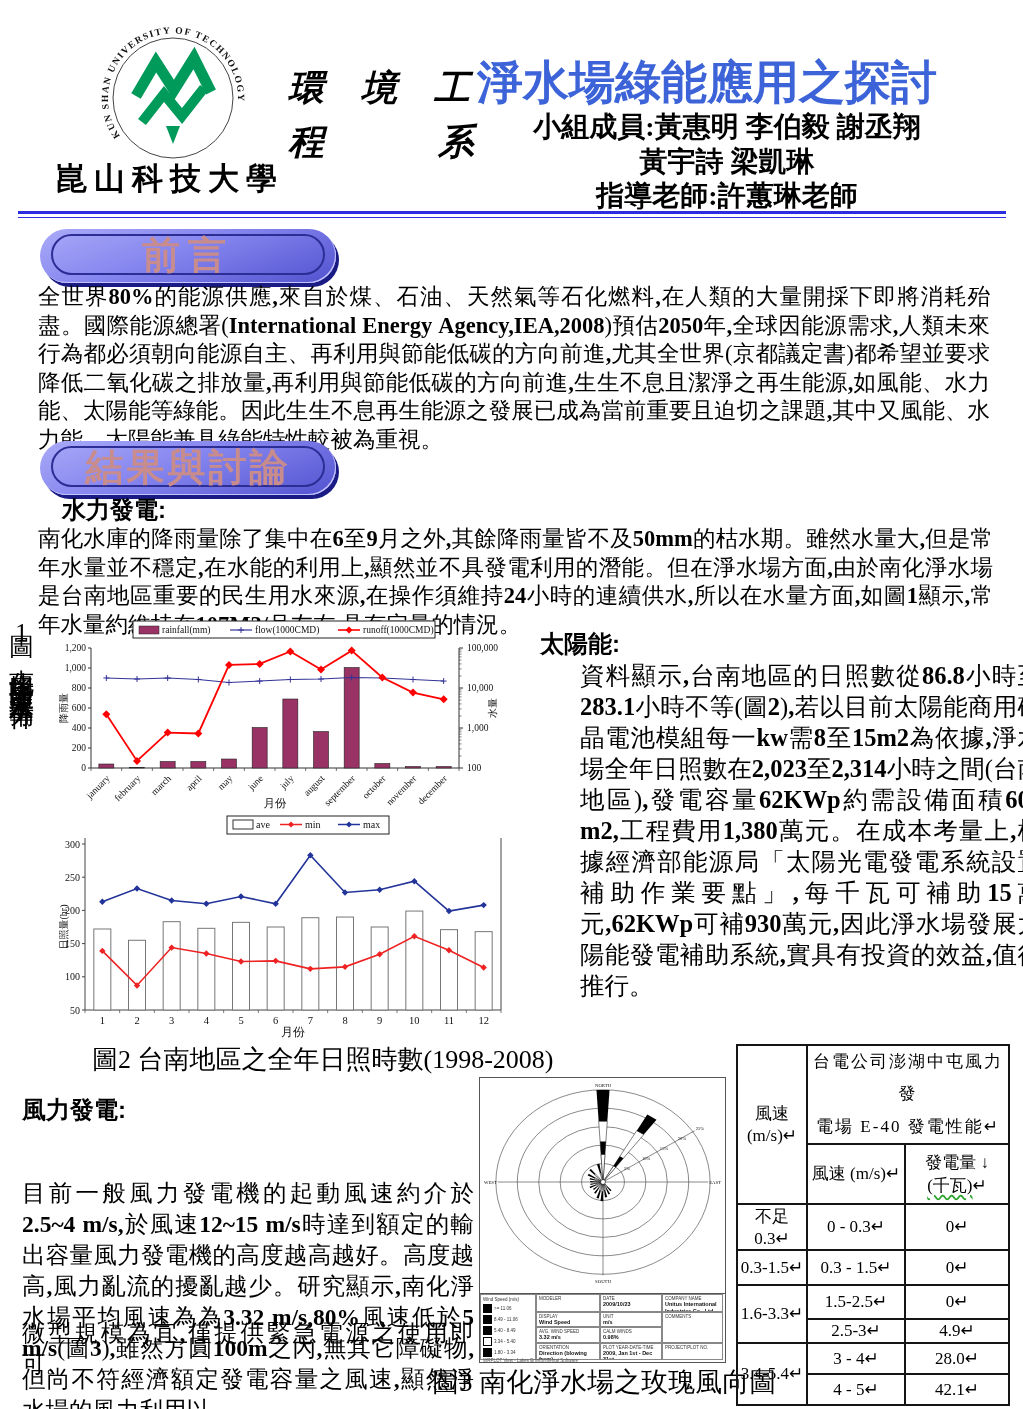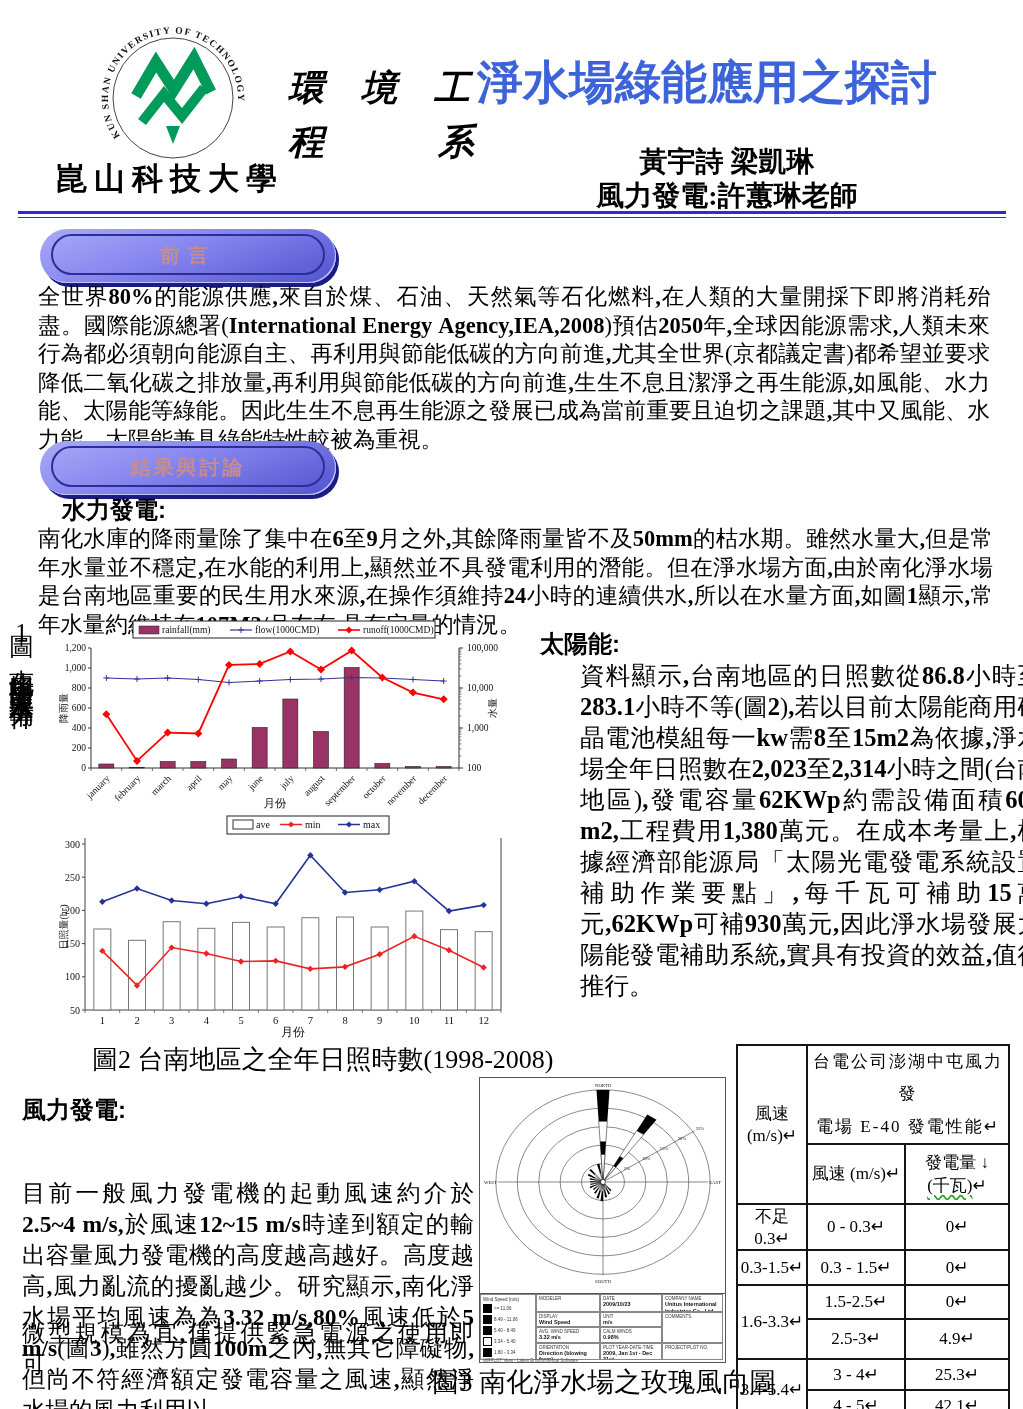--- a/index.html
+++ b/index.html
@@ -11,21 +11,21 @@
   .dept{font-size:36px;font-weight:bold;font-style:italic;white-space:nowrap;letter-spacing:14px;}
   .main-title{font-size:46px;font-weight:bold;text-align:center;white-space:nowrap;}
   .members{font-size:28px;font-weight:bold;text-align:center;white-space:nowrap;}
   .rule{border-top:3px solid #2b2be0;border-bottom:1px solid #2b2be0;height:3px;}
   
   .banner{width:296px;height:54px;border-radius:28px;
           background:linear-gradient(160deg,#aaaaf8 0%,#8585ef 45%,#5252cf 100%);
           box-shadow:3px 4px 0 #1b1b86, -1px -1px 0 #c4c4ff inset;}
   .banner-outline{position:absolute;left:11px;right:11px;top:5px;bottom:8px;
           border:2px solid #2d2d96;border-radius:22px;}
-  .banner-label{position:relative;font-size:20px;font-weight:bold;color:#c98c8c;
+  .banner-label{position:relative;font-size:38px;font-weight:bold;color:#c98c8c;
           text-align:center;line-height:52px;letter-spacing:8px;}
   
   .para{font-size:22.5px;line-height:28.6px;text-align:justify;}
   .para-lg{font-size:24.5px;line-height:31px;text-align:justify;margin-left:40px;}
   .para-md{font-size:23.5px;line-height:31px;text-align:justify;}
   .sec-head{font-family:"Liberation Sans",sans-serif;font-weight:bold;font-size:24px;white-space:nowrap;}
   .vcap{writing-mode:vertical-rl;text-orientation:upright;font-size:25px;letter-spacing:3px;line-height:34px;}
   .figcap{font-size:26px;white-space:nowrap;}
   
   .rosebox{width:245px;height:284px;border:1px solid #555;background:#fff;}
@@ -61,22 +61,23 @@
       <polyline points="64,104 86,76 104,98 126,70" fill="none" stroke="#009a5b" stroke-width="10"></polyline>
       <polygon points="88,108 102,108 95,126" fill="#009a5b"></polygon>
     </g>
   </svg>
   <div class="abs univ-name" style="left:56px;top:158px">崑山科技大學</div>
 
   <div class="abs dept" style="left:288px;top:64px">環 境 工</div>
   <div class="abs dept" style="left:288px;top:118px">程　　系</div>
 
   <div class="abs main-title" style="left:432px;top:52px;width:550px;color:#3c64d8">淨水場綠能應用之探討</div>
+  <div class="abs members" style="left:452px;top:108px;width:550px">小組成員:黃惠明 李伯毅 謝丞翔</div>
   <div class="abs members" style="left:452px;top:143px;width:550px">黃宇詩 梁凱琳</div>
-  <div class="abs members" style="left:452px;top:177px;width:550px">風力發電:許蕙琳老師</div>
+  <div class="abs members" style="left:452px;top:177px;width:550px">指導老師:許蕙琳老師</div>
 
   <div class="abs rule" style="left:18px;top:211px;width:988px"></div>
 
   <div class="abs banner" style="left:40px;top:229px">
     <div class="banner-outline"></div>
     <div class="banner-label">前言</div>
   </div>
   <div class="abs para autobold" style="left:38px;top:283px;width:952px">全世界<b>80%</b>的能源供應<b>,</b>來自於煤、石油、天然氣等石化燃料<b>,</b>在人類的大量開採下即將消耗殆盡。國際能源總署(<b>International</b> <b>Energy</b> <b>Agency,IEA,2008</b>)預估<b>2050</b>年<b>,</b>全球因能源需求<b>,</b>人類未來行為都必須朝向能源自主、再利用與節能低碳的方向前進<b>,</b>尤其全世界(京都議定書)都希望並要求降低二氧化碳之排放量<b>,</b>再利用與節能低碳的方向前進<b>,</b>生生不息且潔淨之再生能源<b>,</b>如風能、水力能、太陽能等綠能。因此生生不息再生能源之發展已成為當前重要且迫切之課題<b>,</b>其中又風能、水力能、太陽能兼具綠能特性較被為重視。</div>
 
   <div class="abs banner" style="left:40px;top:441px">
@@ -490,28 +491,28 @@
     <tr style="height:35px">
       <td>0.3-1.5↵</td>
       <td>0.3 - 1.5↵</td>
       <td>0↵</td>
     </tr>
     <tr style="height:34px">
       <td rowspan="2">1.6-3.3↵</td>
       <td>1.5-2.5↵</td>
       <td>0↵</td>
     </tr>
-    <tr style="height:40px">
+    <tr style="height:24px">
       <td>2.5-3↵</td>
       <td>4.9↵</td>
     </tr>
     <tr style="height:31px">
       <td rowspan="2">3.4-5.4↵</td>
       <td>3 - 4↵</td>
-      <td>25.3↵</td>
+      <td>28.0↵</td>
     </tr>
     <tr style="height:31px">
       <td>4 - 5↵</td>
       <td>42.1↵</td>
     </tr>
   </tbody>
     </table>
 
 </div>
 

